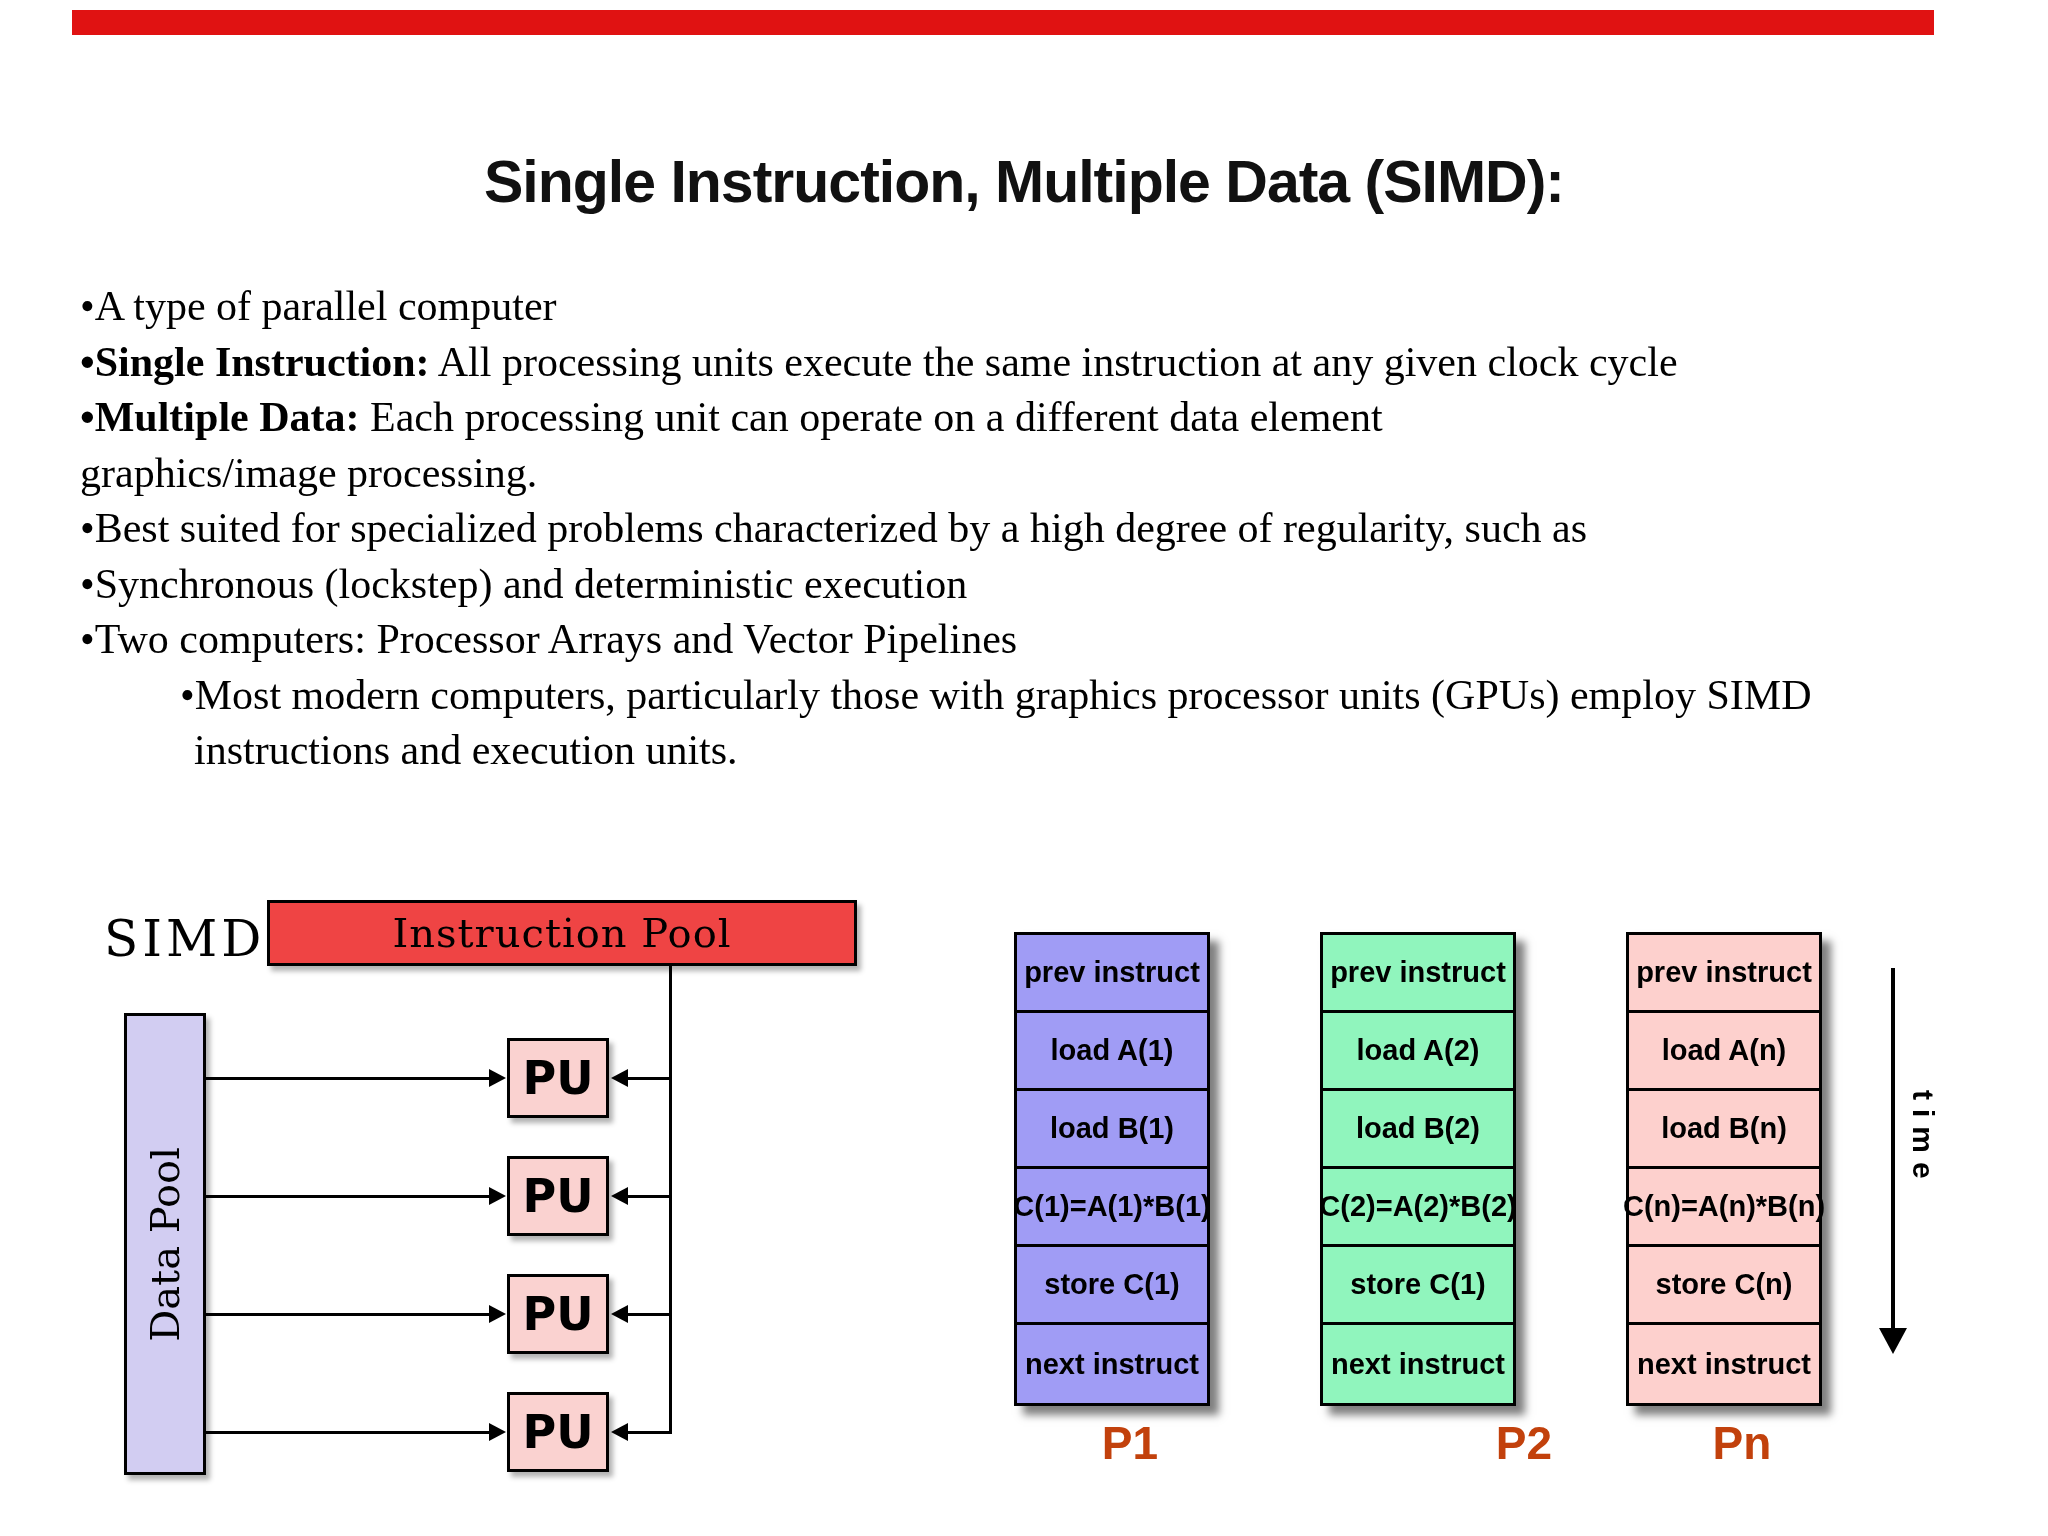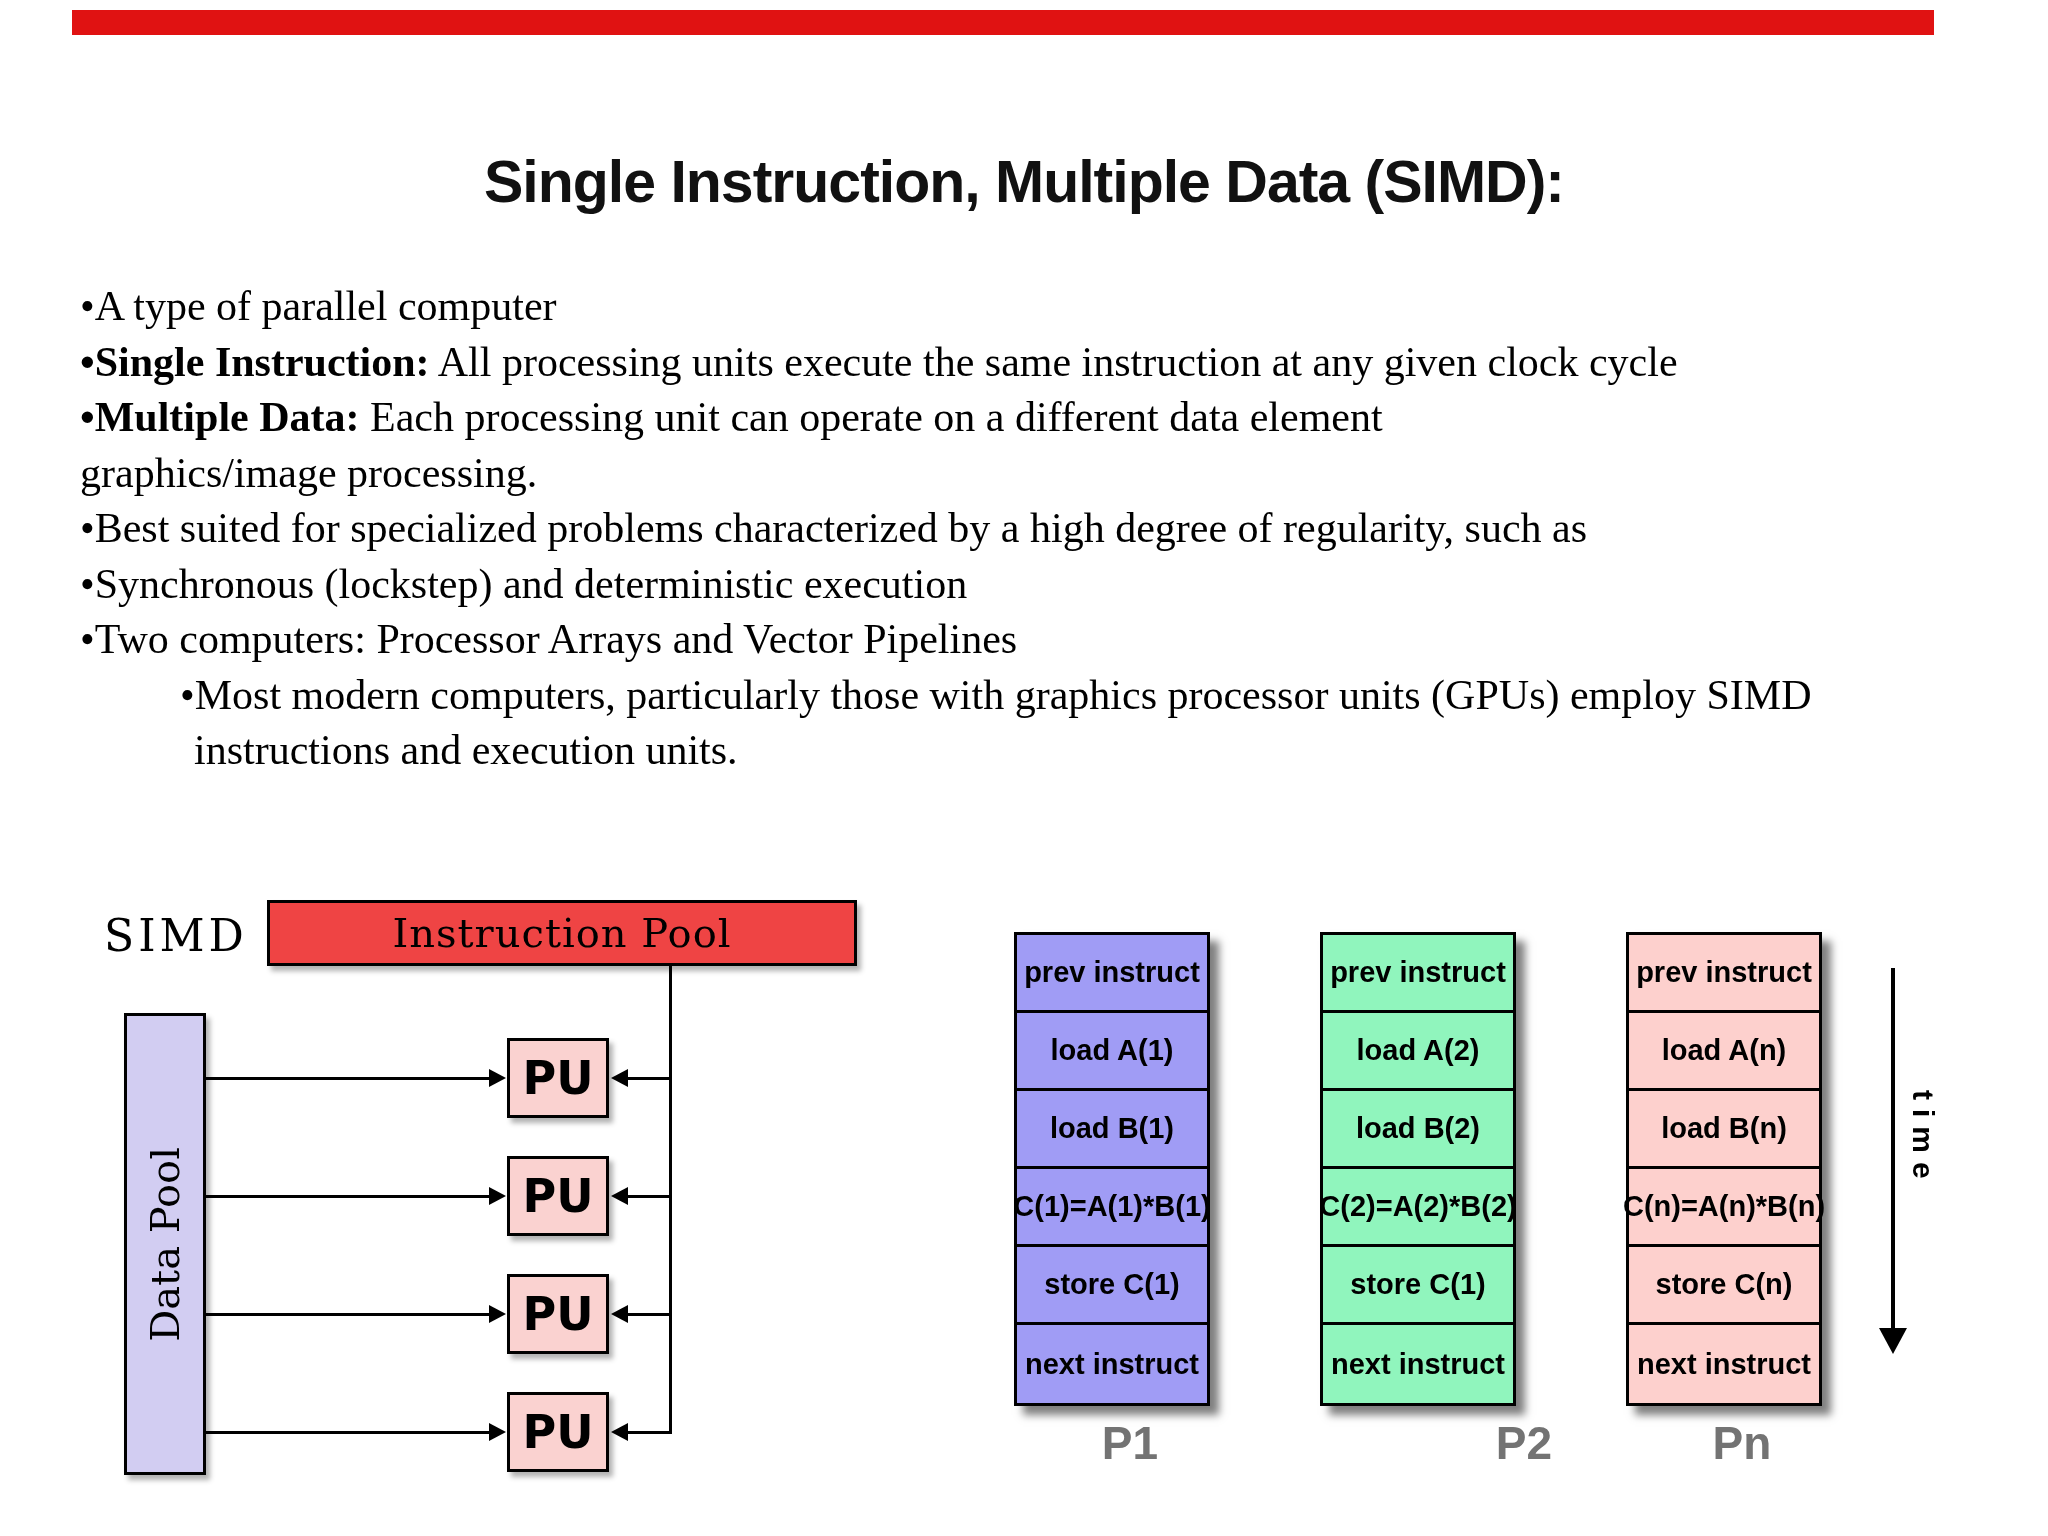--- a/index.html
+++ b/index.html
@@ -17,21 +17,21 @@
   #bullets{position:absolute;left:80px;top:279px;width:1930px;
            font-family:"Liberation Serif",serif;font-size:42px;color:#000;}
   .bullet-line{line-height:55.5px;white-space:nowrap;}
   .bullet-line b{font-weight:bold;}
 
   
   .diag-box{position:absolute;border:3px solid #000;box-sizing:border-box;
             box-shadow:4px 5px 5px rgba(0,0,0,0.30);
             display:flex;align-items:center;justify-content:center;}
   #simd-label{position:absolute;left:104px;top:910px;font-family:"DejaVu Serif",serif;
-              font-size:44px;letter-spacing:4px;color:#000;}
+              font-size:50px;letter-spacing:4px;color:#000;}
   #instruction-pool{left:267px;top:900px;width:590px;height:66px;
                     font-family:"DejaVu Serif",serif;font-size:40px;letter-spacing:1px;}
   #data-pool{left:124px;top:1013px;width:82px;height:462px;
              font-family:"DejaVu Serif",serif;font-size:40px;}
   .vert-text{writing-mode:vertical-rl;transform:rotate(180deg);white-space:nowrap;}
   .pu-box{position:absolute;left:507px;width:102px;height:80px;border:3px solid #000;
           box-sizing:border-box;box-shadow:4px 5px 5px rgba(0,0,0,0.30);
           display:flex;align-items:center;justify-content:center;
           font-family:"DejaVu Sans",sans-serif;font-size:46px;font-weight:600;}
   .hline{position:absolute;height:3px;background:#000;}
@@ -44,21 +44,21 @@
             border-right:14px solid transparent;border-top:26px solid #000;}
 
   
   .proc-column{position:absolute;top:932px;width:196px;border:3px solid #000;
                box-sizing:border-box;box-shadow:9px 9px 8px rgba(0,0,0,0.50);}
   .proc-cell{height:78px;box-sizing:border-box;border-bottom:3px solid #000;
              display:flex;align-items:center;justify-content:center;
              font-size:29px;font-weight:bold;color:#000;white-space:nowrap;}
   .proc-cell:last-child{border-bottom:none;}
   .proc-label{position:absolute;top:1416px;width:232px;text-align:center;
-              font-size:46px;font-weight:bold;color:#737373;}
+              font-size:46px;font-weight:bold;color:#c2410c;}
   #time-arrow-line{left:1891px;top:968px;height:362px;width:4px;}
   #time-arrow-head{left:1879px;top:1328px;}
   #time-label{position:absolute;left:1906px;top:1090px;font-size:30px;font-weight:bold;
               letter-spacing:9px;writing-mode:vertical-rl;color:#000;}
 </style>
 </head>
 <body>
 
 <div id="slide">
 

